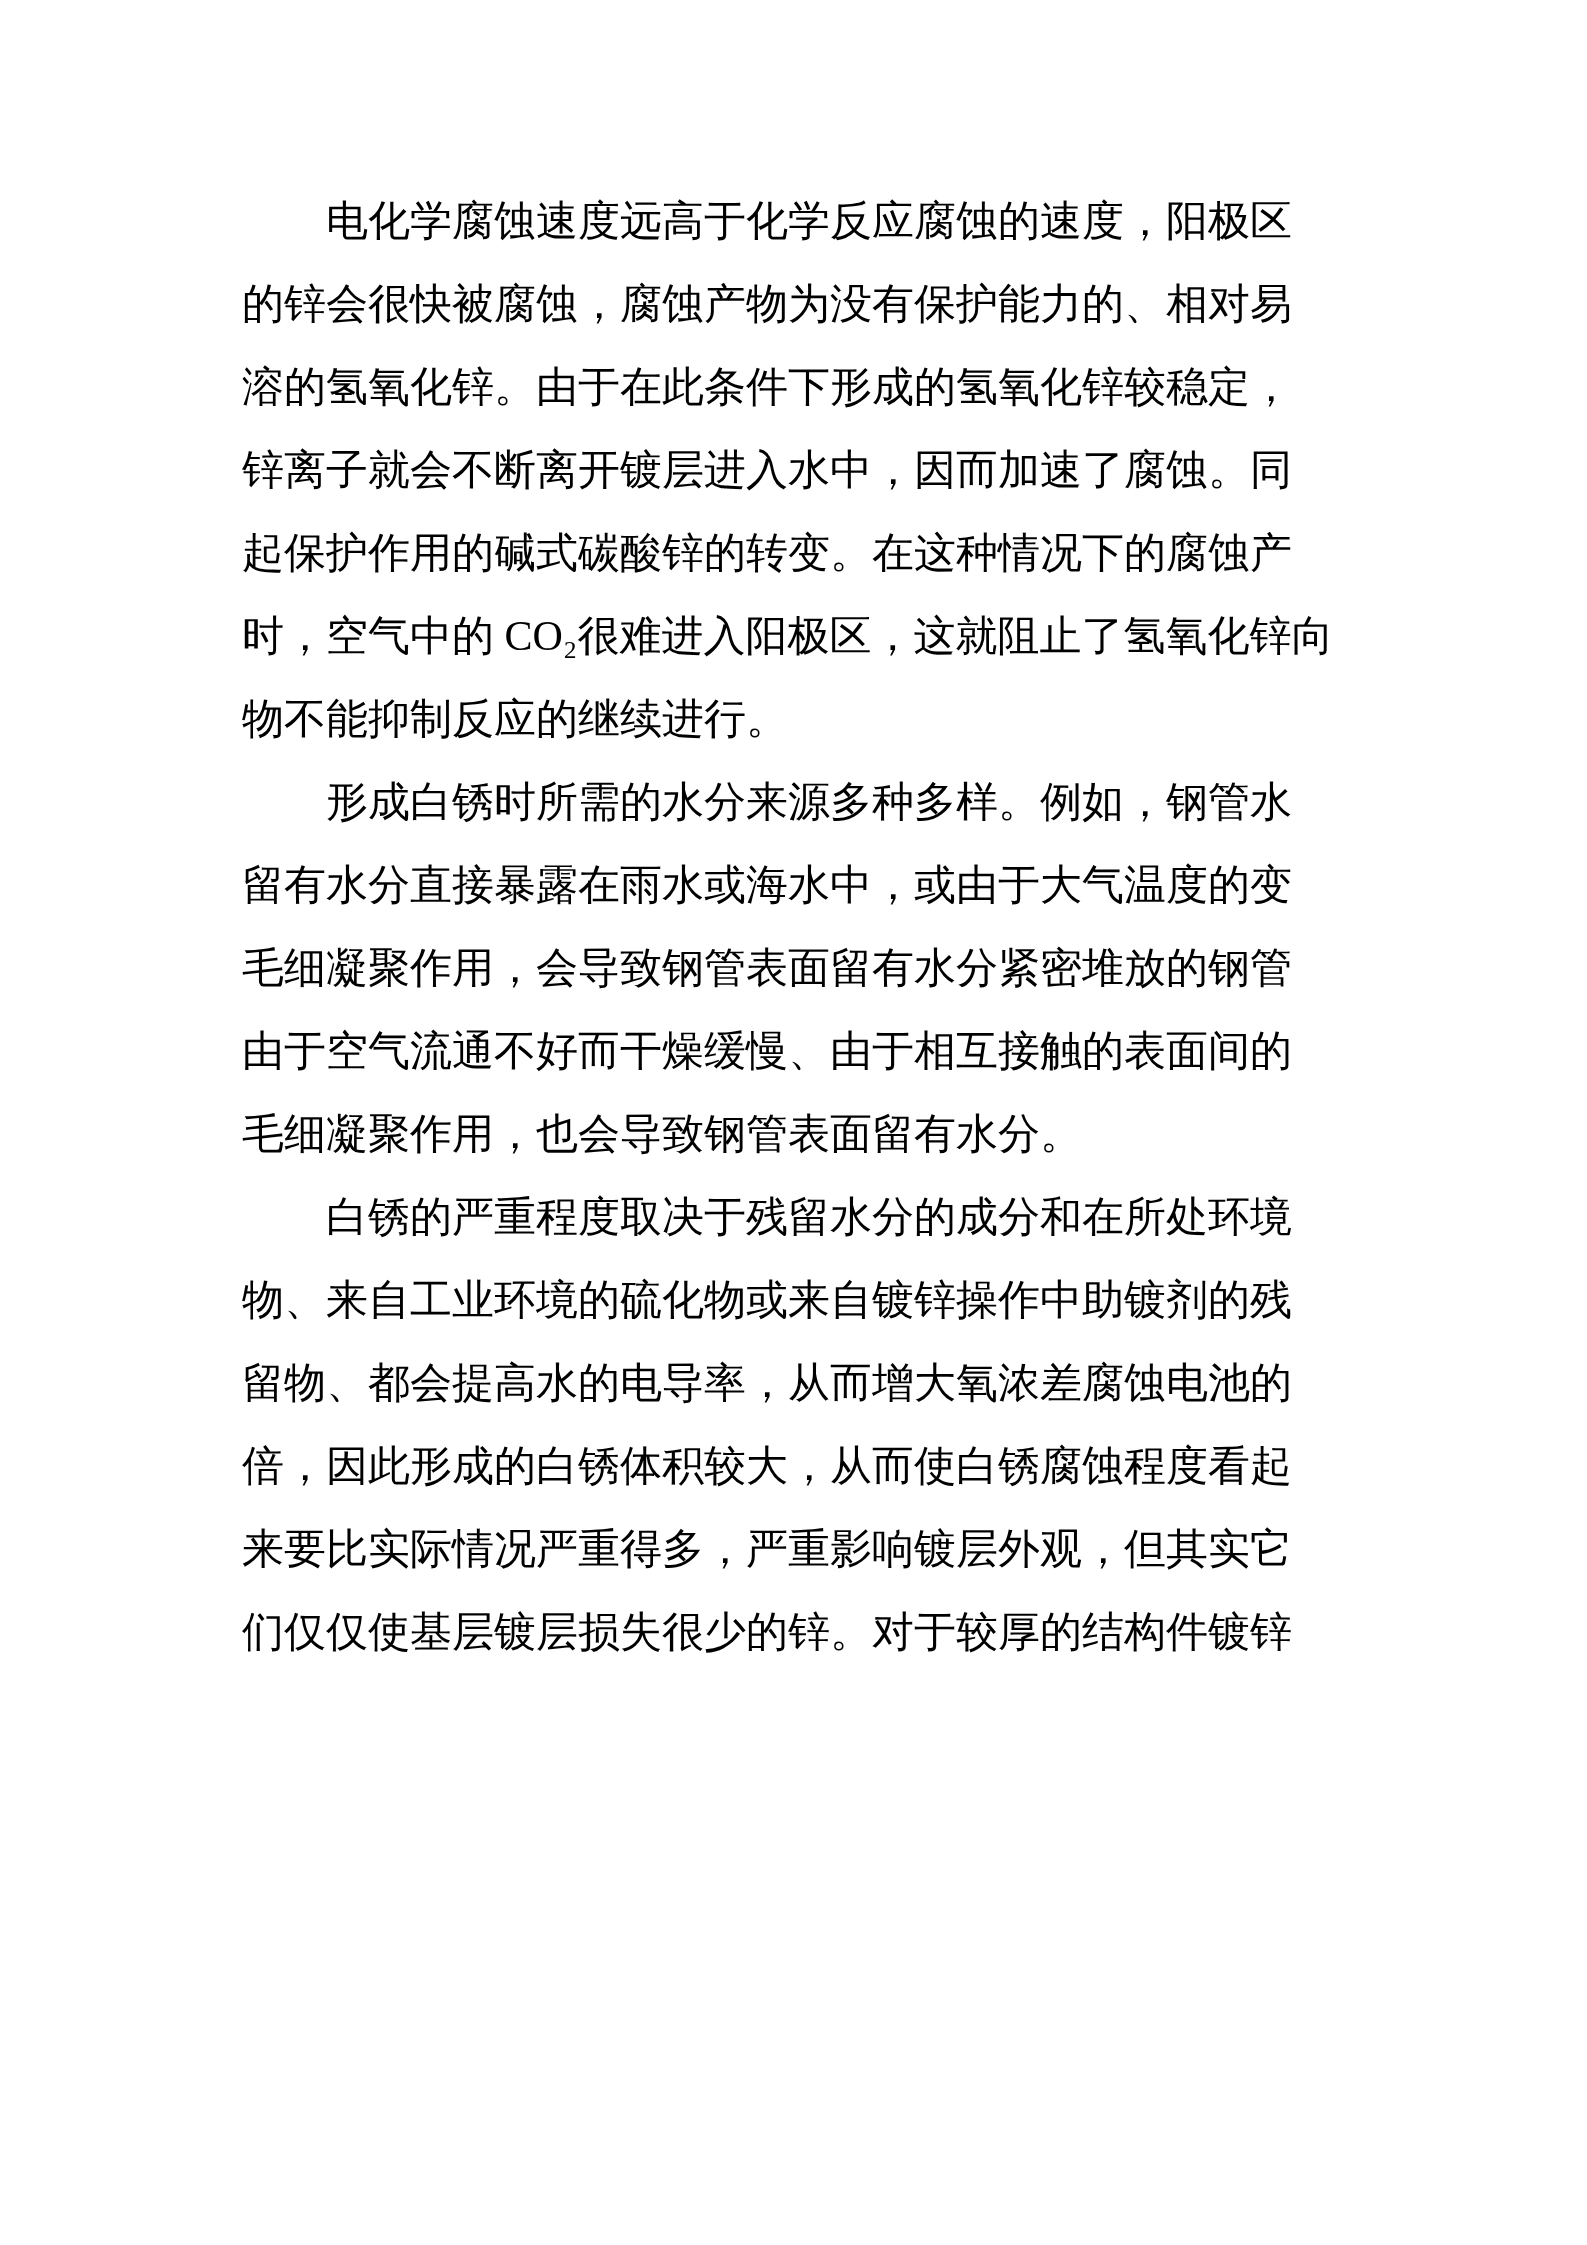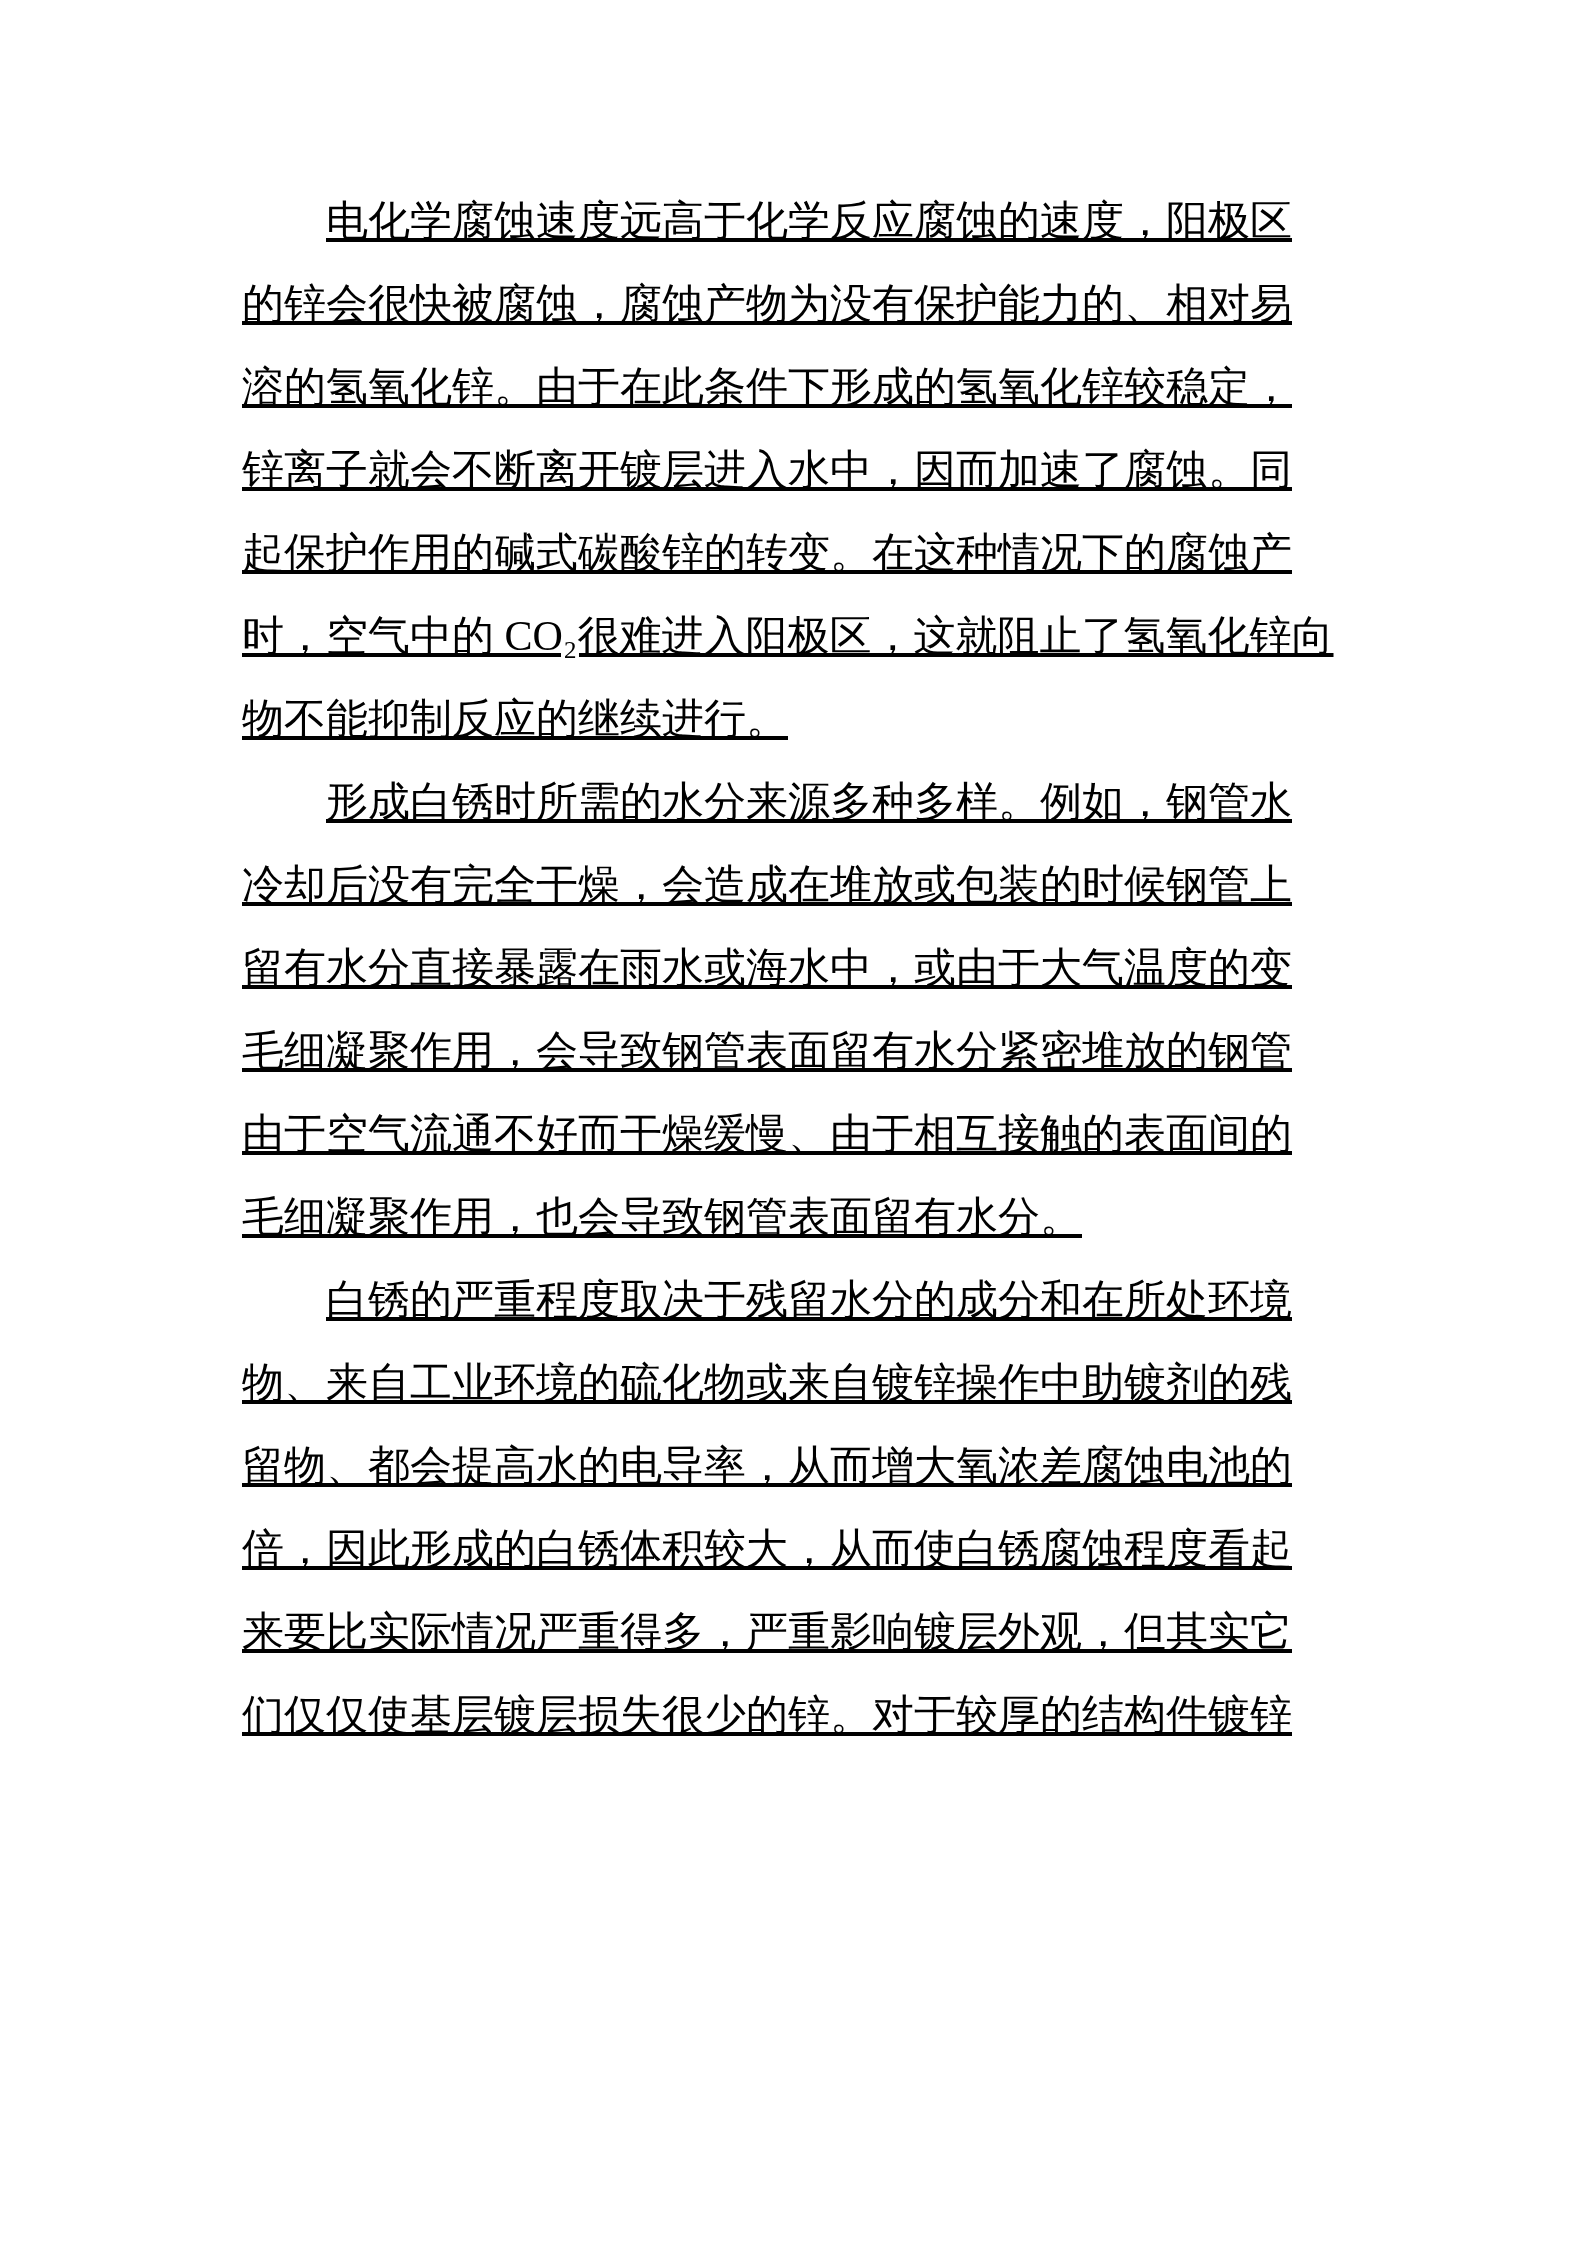--- a/index.html
+++ b/index.html
@@ -25,21 +25,20 @@
   }
   .paragraph {
     margin: 0;
     padding: 0;
   }
   .line {
     height: 83px;
     line-height: 83px;
     white-space: nowrap;
     letter-spacing: 0px;
-    text-decoration: underline;
   }
   .line.first {
     text-indent: 2em;
   }
 </style>
 </head>
 <body>
 
 <div class="page">
   <div class="content">
@@ -49,21 +48,20 @@
       <div class="line">的锌会很快被腐蚀，腐蚀产物为没有保护能力的、相对易</div>
       <div class="line">溶的氢氧化锌。由于在此条件下形成的氢氧化锌较稳定，</div>
       <div class="line">锌离子就会不断离开镀层进入水中，因而加速了腐蚀。同</div>
       <div class="line">起保护作用的碱式碳酸锌的转变。在这种情况下的腐蚀产</div>
       <div class="line">时，空气中的 CO₂很难进入阳极区，这就阻止了氢氧化锌向</div>
       <div class="line">物不能抑制反应的继续进行。</div>
     </div>
 
     <div class="paragraph">
       <div class="line first">形成白锈时所需的水分来源多种多样。例如，钢管水</div>
-      <div class="line">冷却后没有完全干燥，会造成在堆放或包装的时候钢管上</div>
       <div class="line">留有水分直接暴露在雨水或海水中，或由于大气温度的变</div>
       <div class="line">毛细凝聚作用，会导致钢管表面留有水分紧密堆放的钢管</div>
       <div class="line">由于空气流通不好而干燥缓慢、由于相互接触的表面间的</div>
       <div class="line">毛细凝聚作用，也会导致钢管表面留有水分。</div>
     </div>
 
     <div class="paragraph">
       <div class="line first">白锈的严重程度取决于残留水分的成分和在所处环境</div>
       <div class="line">物、来自工业环境的硫化物或来自镀锌操作中助镀剂的残</div>
       <div class="line">留物、都会提高水的电导率，从而增大氧浓差腐蚀电池的</div>

